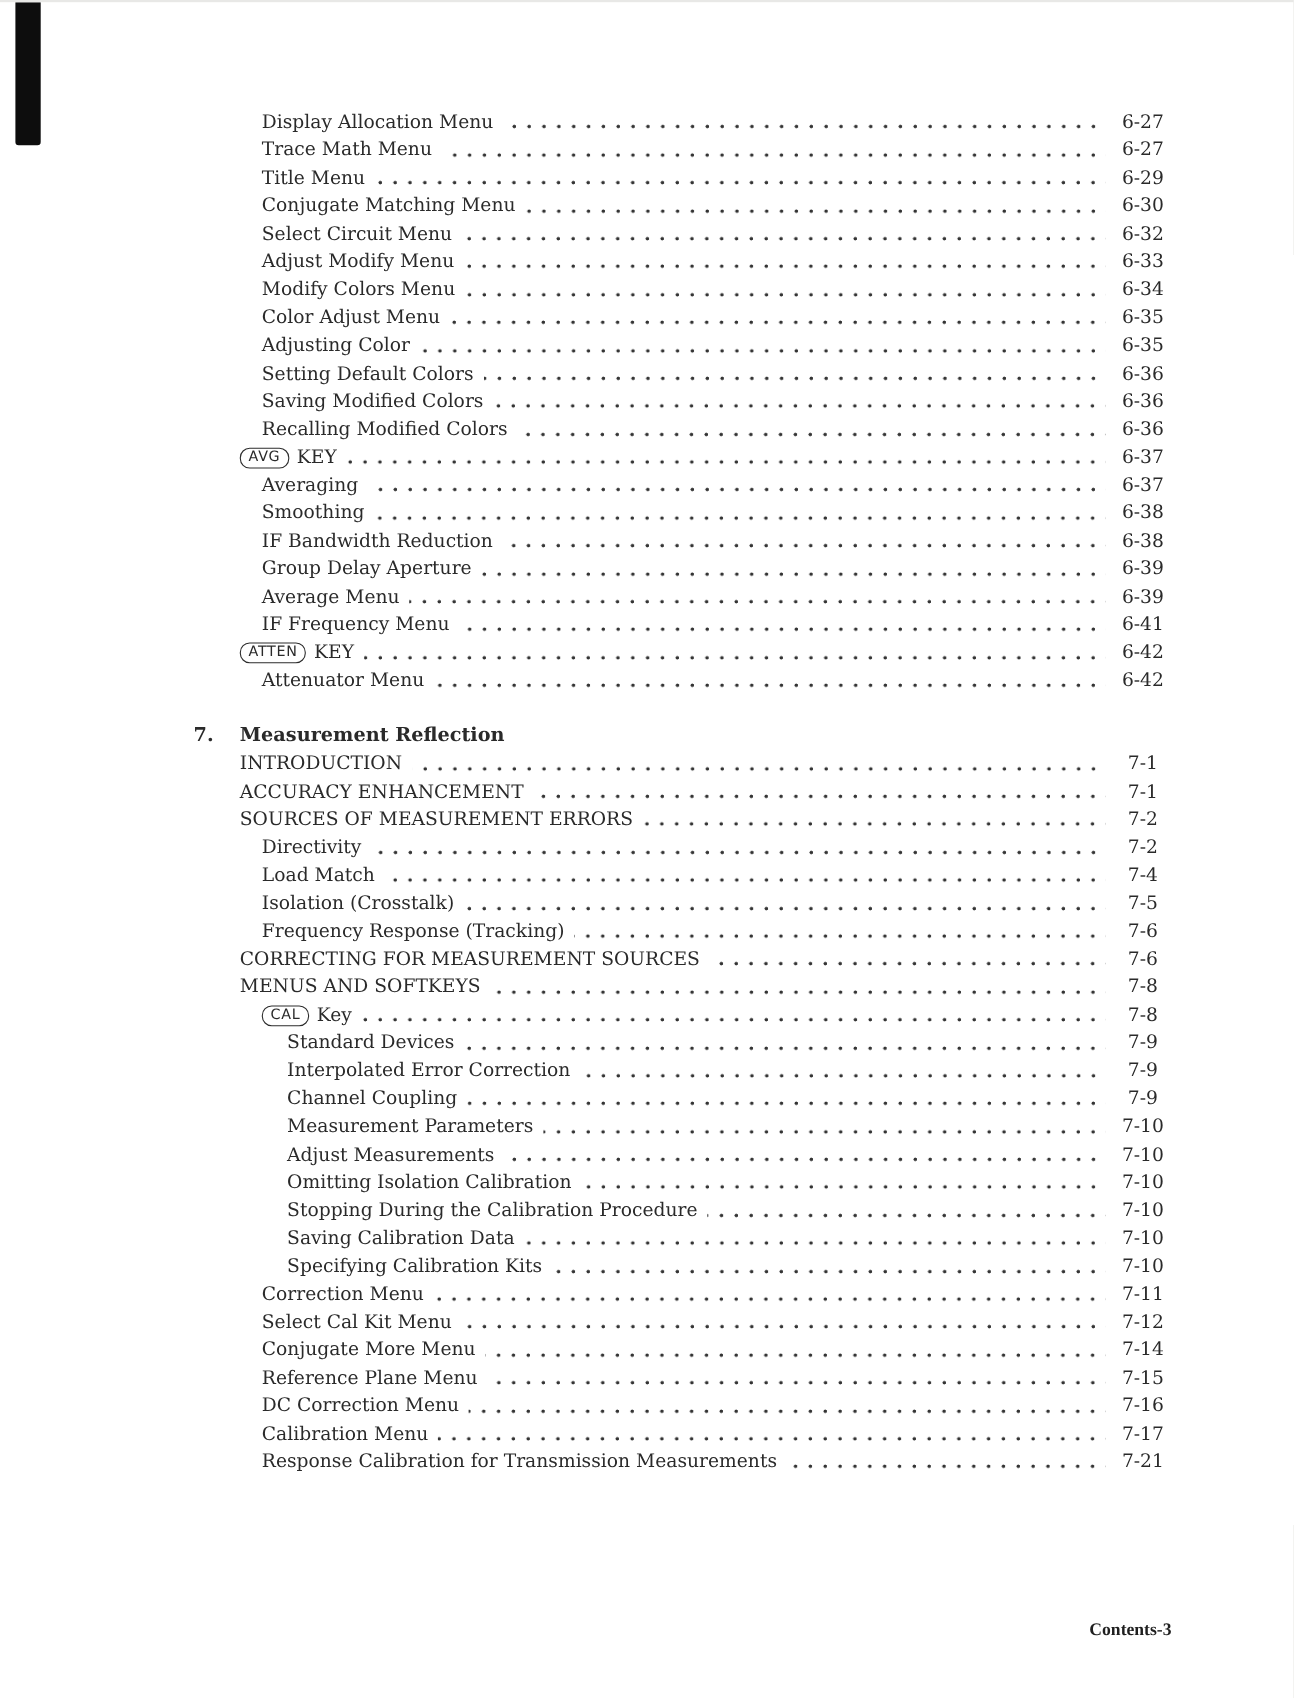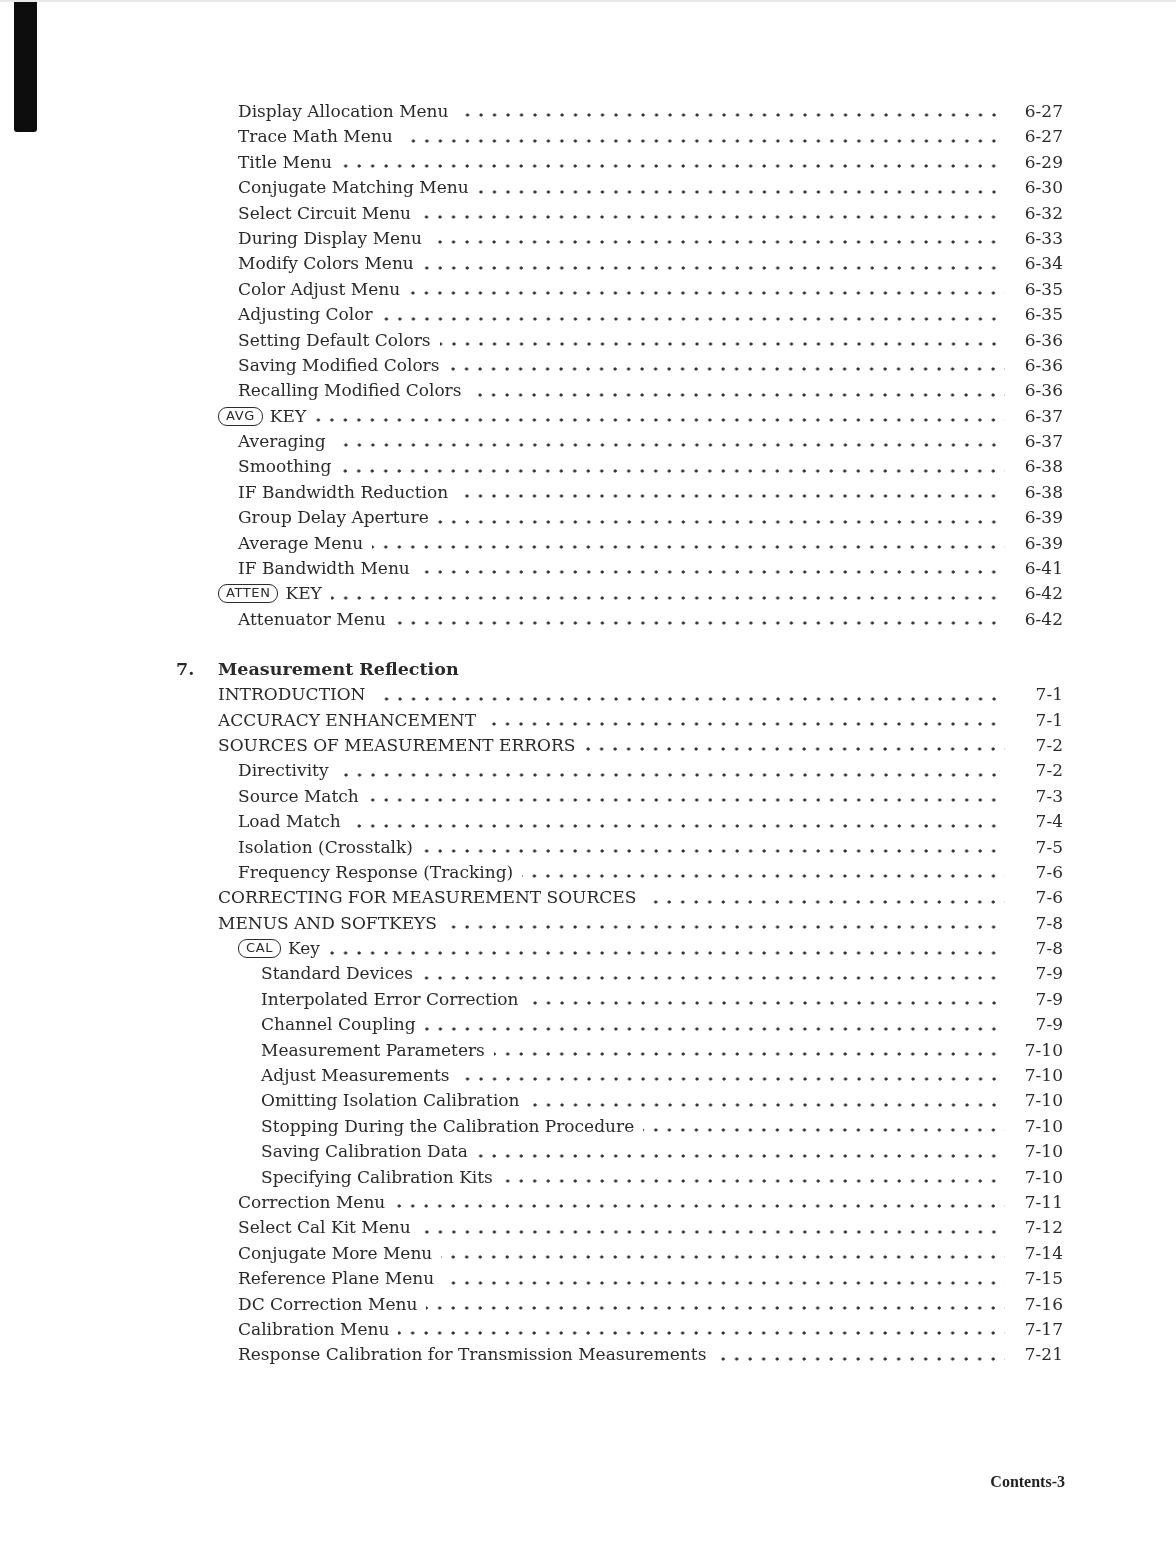--- a/index.html
+++ b/index.html
@@ -44,21 +44,21 @@
     height: 4px;
     margin: 0 10px 7px 9px;
     background-image: radial-gradient(circle at 2px 2px, #333 1.35px, rgba(0,0,0,0) 1.8px);
     background-size: 13.5px 4px;
     background-repeat: repeat-x;
     background-position: right bottom;
     min-width: 14px;
   }
   .pagenum {
     min-width: 48px;
-    text-align: right;
+    text-align: center;
   }
   .keycap {
     display: inline-block;
     border: 1.7px solid #2c2c2c;
     border-radius: 9px;
     padding: 0 7px 1px 7px;
     margin-right: 7px;
     font-family: "DejaVu Sans", "Liberation Sans", sans-serif;
     font-size: 13px;
     letter-spacing: 0.6px;
@@ -113,21 +113,21 @@
         <span class="label"><span>Conjugate Matching Menu</span></span>
         <span class="leader"></span>
         <span class="pagenum">6-30</span>
       </div>
       <div class="row lvl2">
         <span class="label"><span>Select Circuit Menu</span></span>
         <span class="leader"></span>
         <span class="pagenum">6-32</span>
       </div>
       <div class="row lvl2">
-        <span class="label"><span>During Display Menu</span></span>
+        <span class="label"><span>Adjust Modify Menu</span></span>
         <span class="leader"></span>
         <span class="pagenum">6-33</span>
       </div>
       <div class="row lvl2">
         <span class="label"><span>Modify Colors Menu</span></span>
         <span class="leader"></span>
         <span class="pagenum">6-34</span>
       </div>
       <div class="row lvl2">
         <span class="label"><span>Color Adjust Menu</span></span>
@@ -178,21 +178,21 @@
         <span class="label"><span>Group Delay Aperture</span></span>
         <span class="leader"></span>
         <span class="pagenum">6-39</span>
       </div>
       <div class="row lvl2">
         <span class="label"><span>Average Menu</span></span>
         <span class="leader"></span>
         <span class="pagenum">6-39</span>
       </div>
       <div class="row lvl2">
-        <span class="label"><span>IF Bandwidth Menu</span></span>
+        <span class="label"><span>IF Frequency Menu</span></span>
         <span class="leader"></span>
         <span class="pagenum">6-41</span>
       </div>
       <div class="row lvl1">
         <span class="label"><span class="keycap">ATTEN</span><span>KEY</span></span>
         <span class="leader"></span>
         <span class="pagenum">6-42</span>
       </div>
       <div class="row lvl2">
         <span class="label"><span>Attenuator Menu</span></span>
@@ -215,25 +215,20 @@
       </div>
       <div class="row lvl1">
         <span class="label"><span>SOURCES OF MEASUREMENT ERRORS</span></span>
         <span class="leader"></span>
         <span class="pagenum">7-2</span>
       </div>
       <div class="row lvl2">
         <span class="label"><span>Directivity</span></span>
         <span class="leader"></span>
         <span class="pagenum">7-2</span>
-      </div>
-      <div class="row lvl2">
-        <span class="label"><span>Source Match</span></span>
-        <span class="leader"></span>
-        <span class="pagenum">7-3</span>
       </div>
       <div class="row lvl2">
         <span class="label"><span>Load Match</span></span>
         <span class="leader"></span>
         <span class="pagenum">7-4</span>
       </div>
       <div class="row lvl2">
         <span class="label"><span>Isolation (Crosstalk)</span></span>
         <span class="leader"></span>
         <span class="pagenum">7-5</span>

